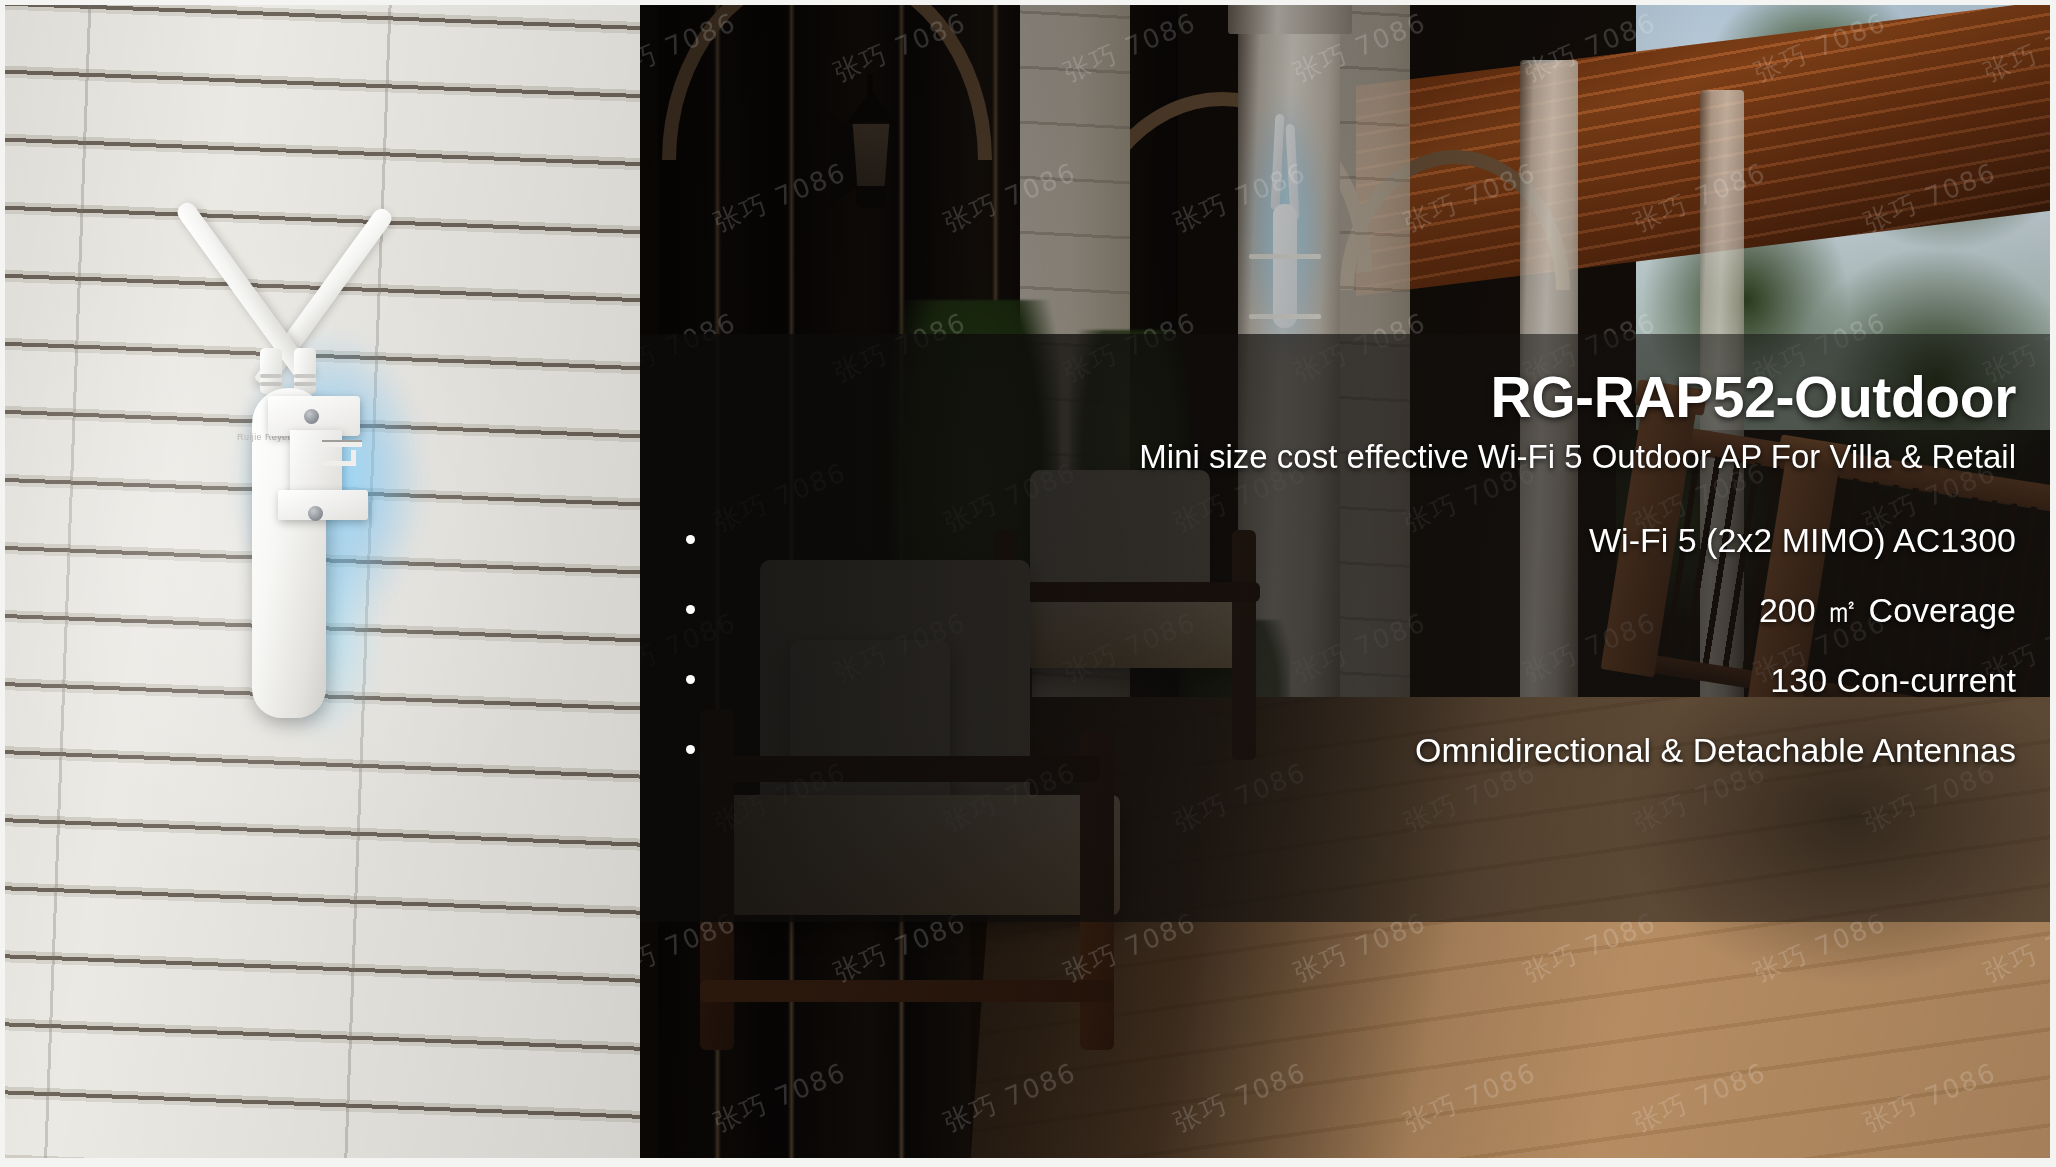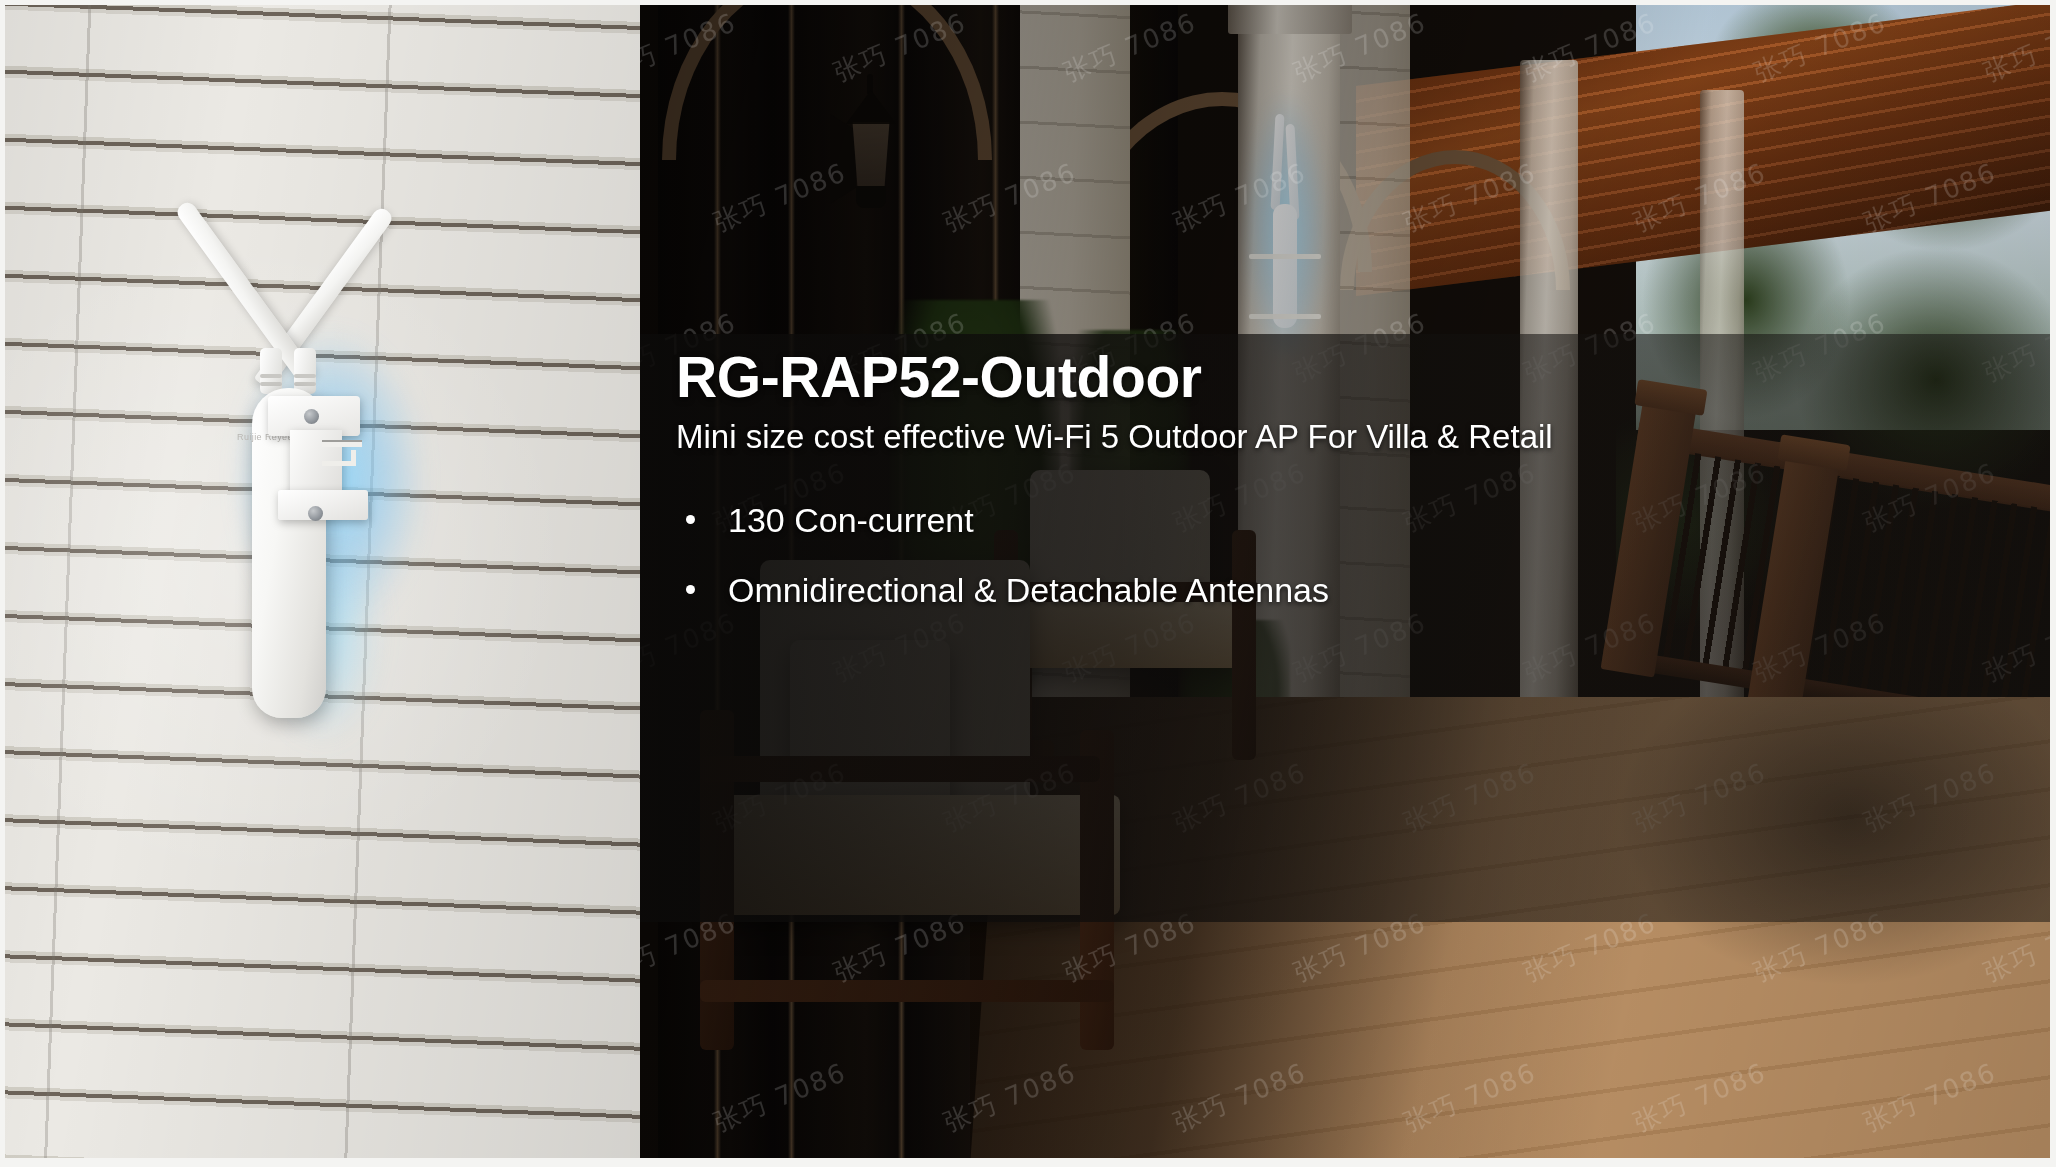--- a/index.html
+++ b/index.html
@@ -339,23 +339,24 @@
     pointer-events:none;
   }
   #overlay-band::before{
     content:"";
     position:absolute; left:0; top:0; width:1416px; height:588px;
     background:linear-gradient(90deg, rgba(10,9,8,.78) 0%, rgba(12,10,9,.52) 34%, rgba(14,12,10,.20) 62%, rgba(16,14,12,.12) 100%);
   }
 
   
   #text-block{
-    position:absolute; left:676px; top:348px;
+    position:absolute; left:676px; top:368px;
     width:1340px;
     color:#ffffff;
+    text-align:right;
   }
   #product-title{
     font-size:57px; font-weight:bold;
     line-height:1.05;
     letter-spacing:-.4px;
     text-shadow:0 2px 6px rgba(0,0,0,.75);
   }
   #product-subtitle{
     margin-top:10px;
     font-size:33px; font-weight:normal;
@@ -576,20 +577,22 @@
         <div class="wm" style="left: 1220px; top: 1080px;">张巧 7086</div>
       </div>
   </div>
 
   <div id="overlay-band"></div>
 
   <div id="text-block">
     <div id="product-title">RG-RAP52-Outdoor</div>
     <div id="product-subtitle">Mini size cost effective Wi-Fi 5 Outdoor AP For Villa &amp; Retail</div>
     <ul id="feature-list">
+        <li><span class="dot"></span><span>Wi-Fi 5 (2x2 MIMO) AC1300</span></li>
+        <li><span class="dot"></span><span>200 ㎡ Coverage</span></li>
         <li><span class="dot"></span><span>130 Con-current</span></li>
         <li><span class="dot"></span><span>Omnidirectional &amp; Detachable Antennas</span></li>
       </ul>
   </div>
 
   <div id="frame-top"></div>
   <div id="frame-bottom"></div>
   <div id="frame-left"></div>
   <div id="frame-right"></div>
 

